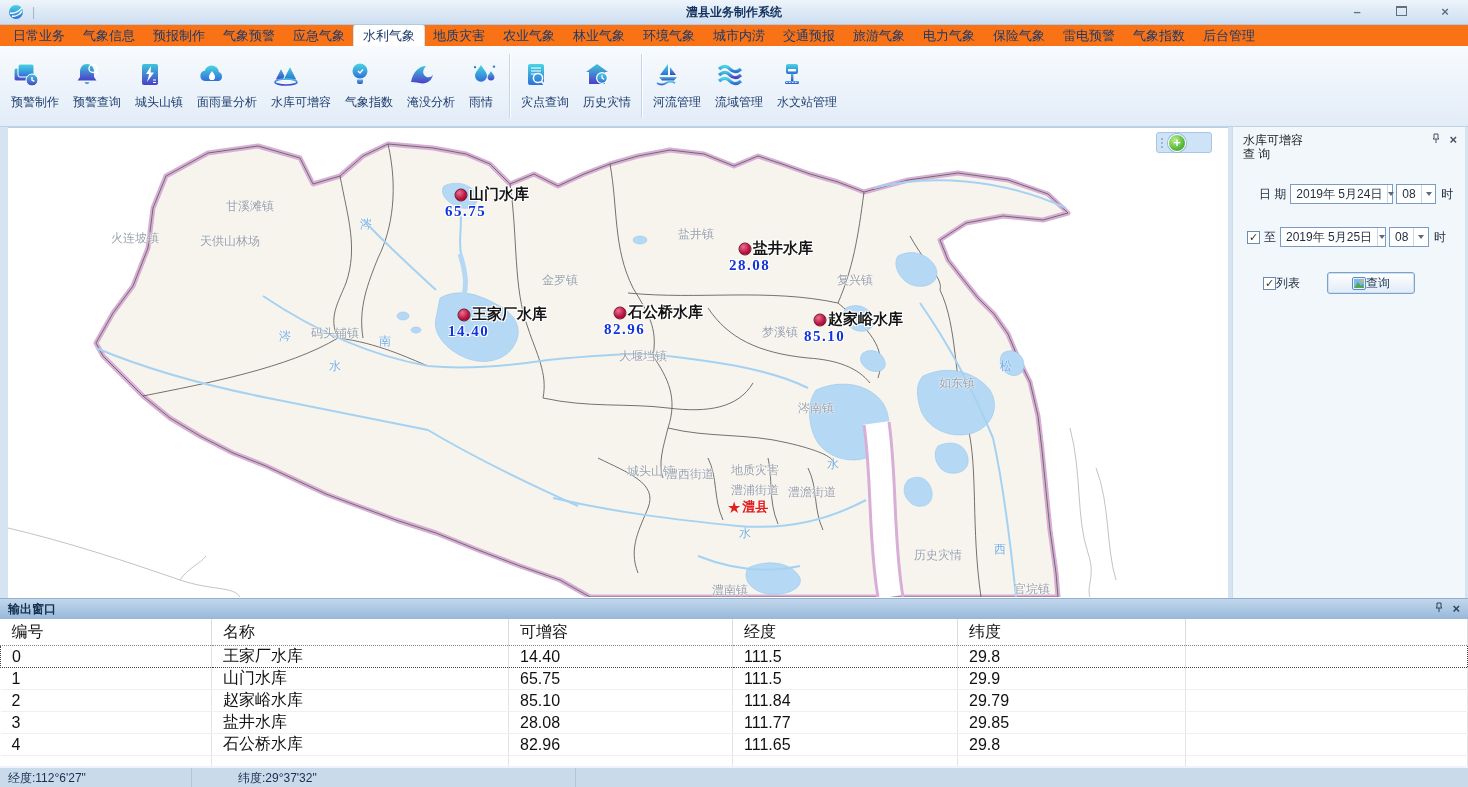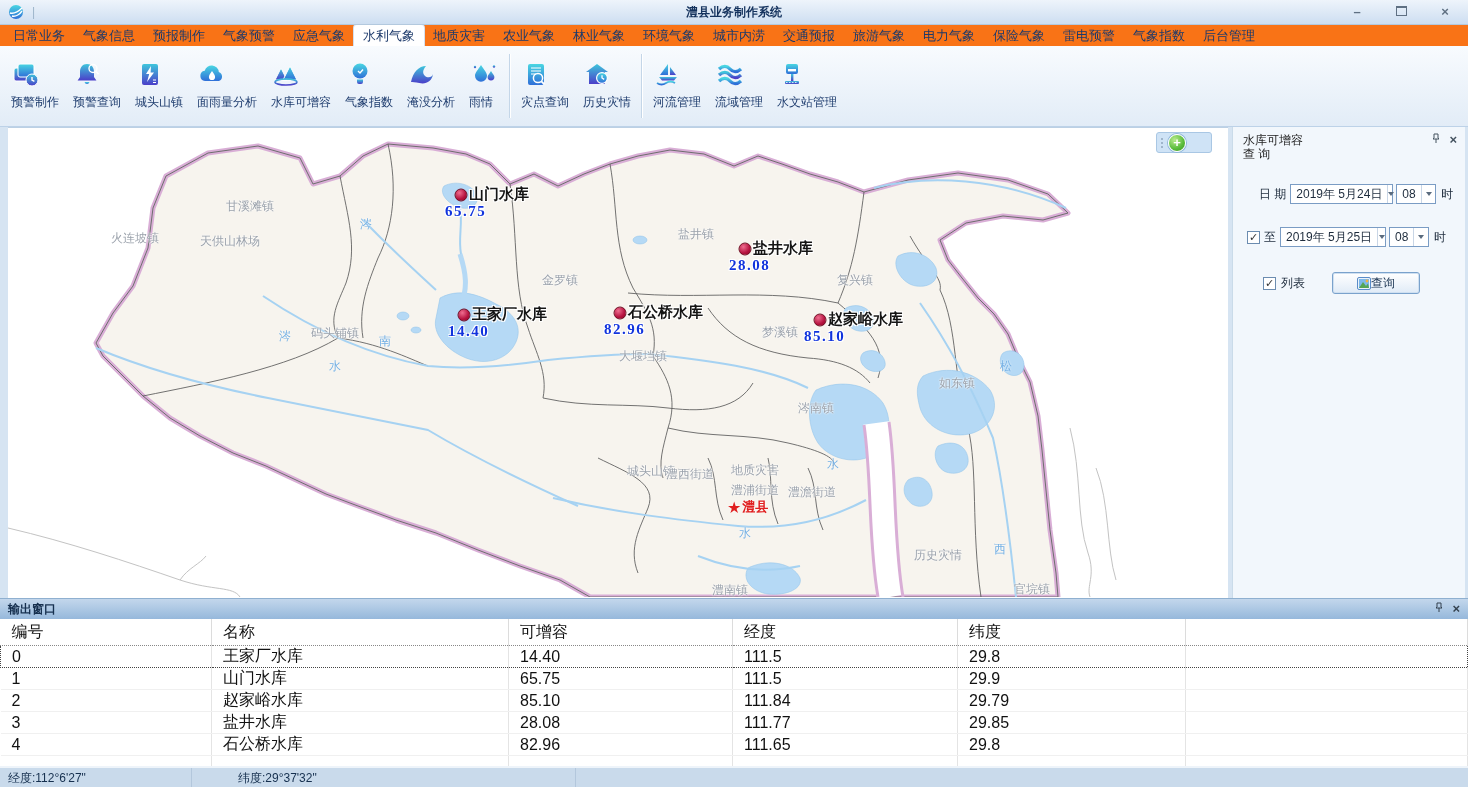--- a/index.html
+++ b/index.html
@@ -473,21 +473,21 @@
           <span class="cb-text">08</span>
           <span class="cb-arrow">
               <i class="tri"></i>
             </span>
         </span>
         <span style="margin-left:5px">时</span>
       </div>
 
       <div class="sp-row" style="top:145px;left:30px">
         <span class="chk">✓</span>
-        <span style="margin-left:5px">列表</span>
+        <span style="">列表</span>
         <span class="q-btn" style="margin-left:27px">
           <svg width="14" height="13" viewBox="0 0 14 13">
             <rect x="0.5" y="0.5" width="13" height="12" rx="1.5" fill="#eaf3fc" stroke="#5a8cc8"></rect>
             <rect x="2" y="2" width="10" height="9" fill="#7db8ea"></rect>
             <polygon points="2,11 6,5 9,9 11,6.5 12,11" fill="#55a555"></polygon>
             <circle cx="10" cy="4" r="1.4" fill="#f2b33d"></circle>
           </svg>
           <span>查询</span>
         </span>
       </div>

